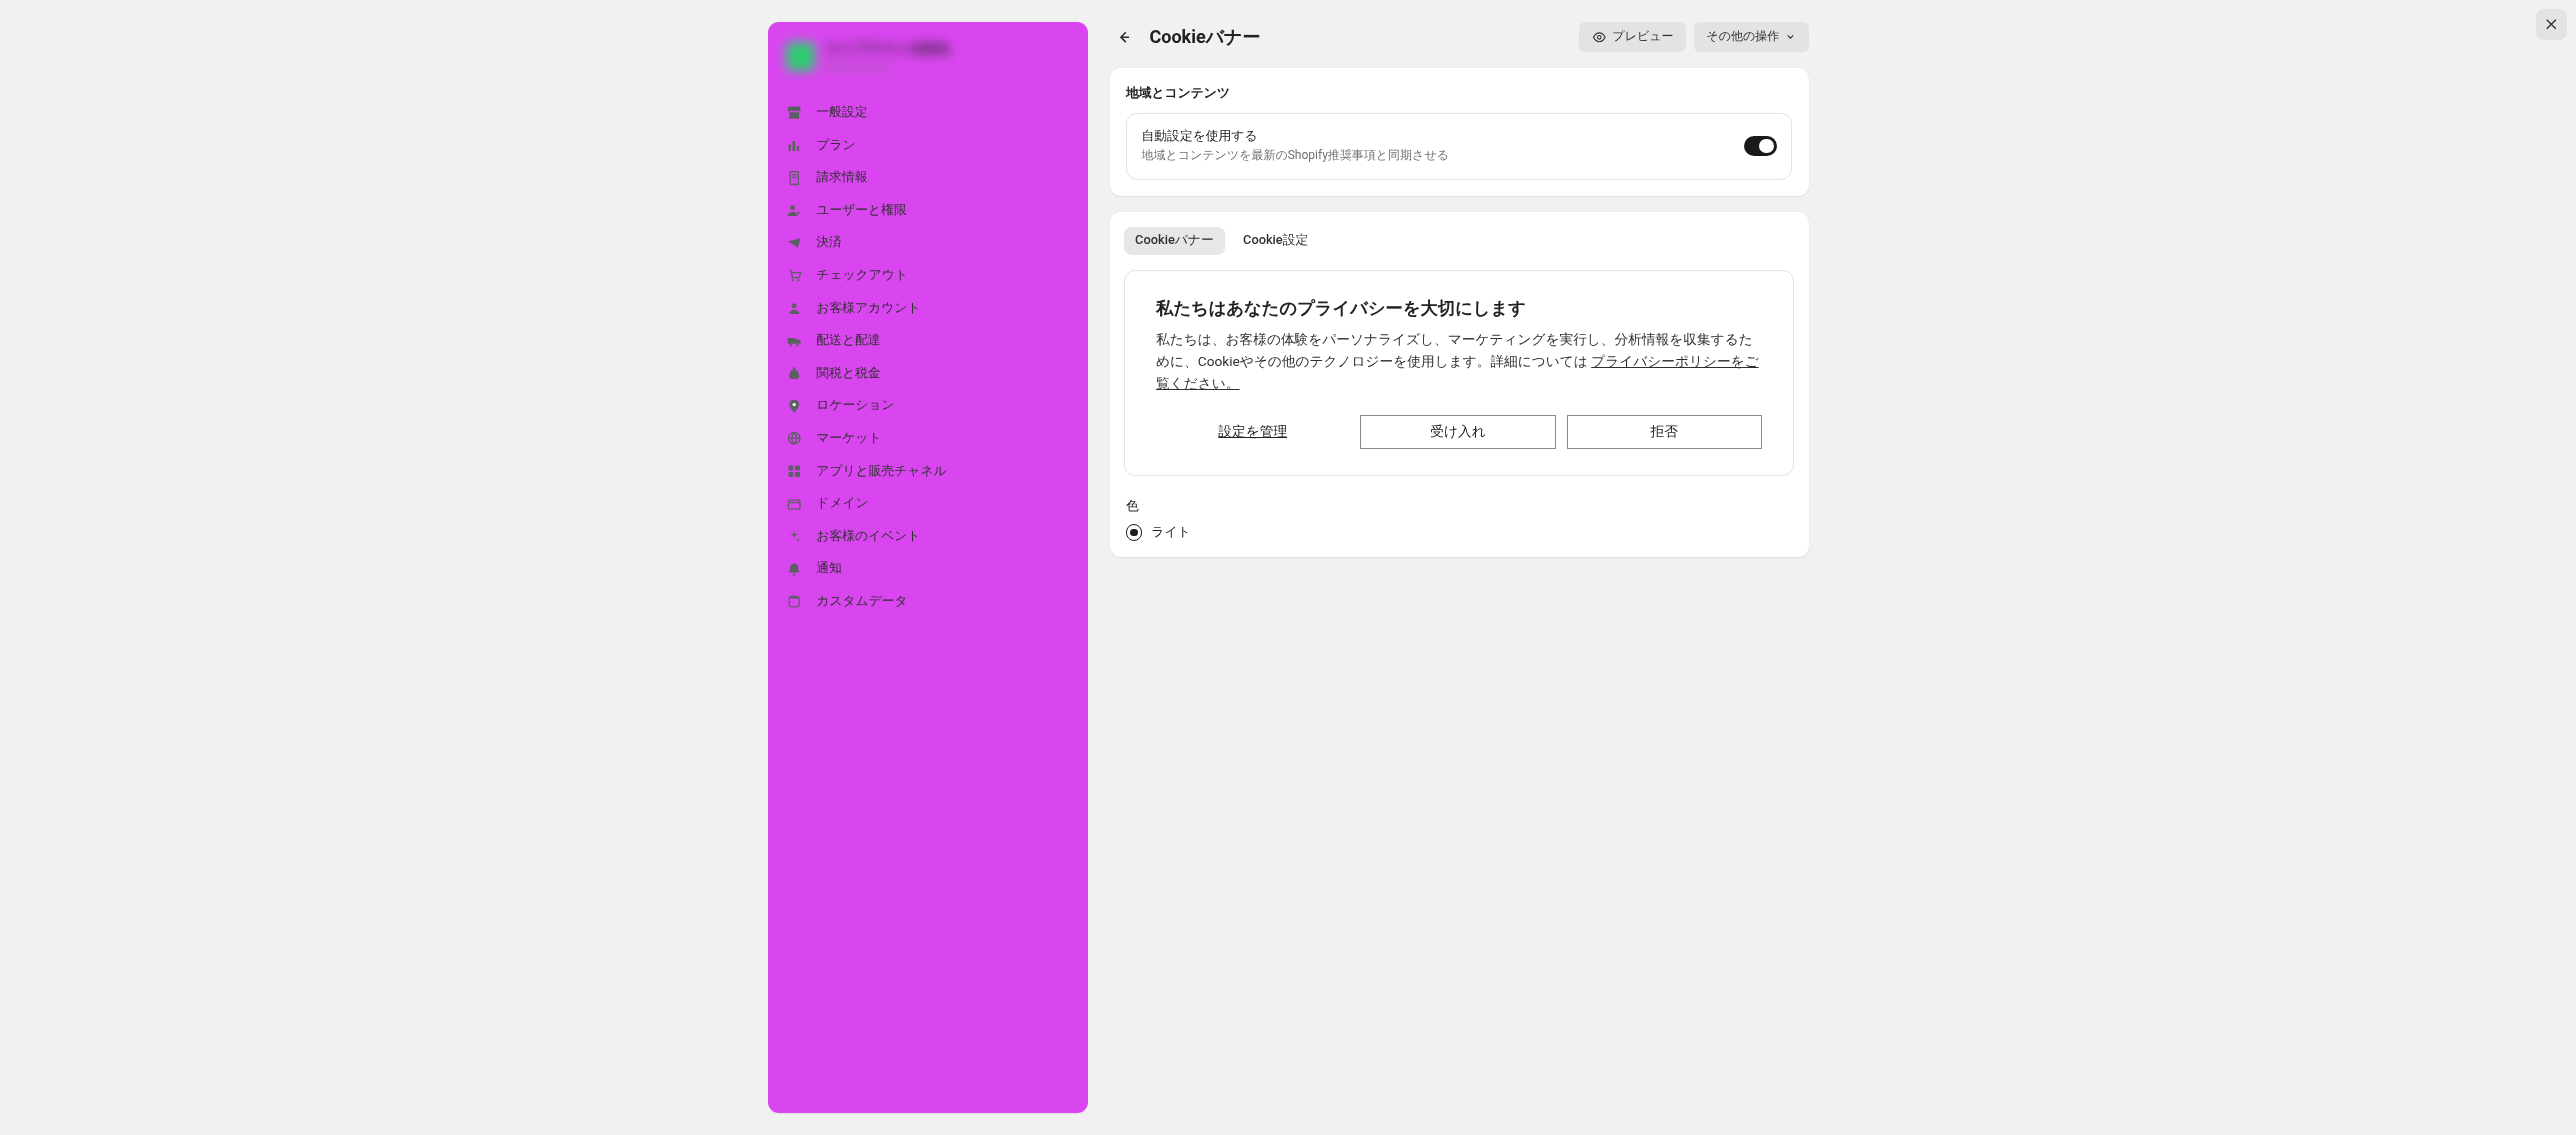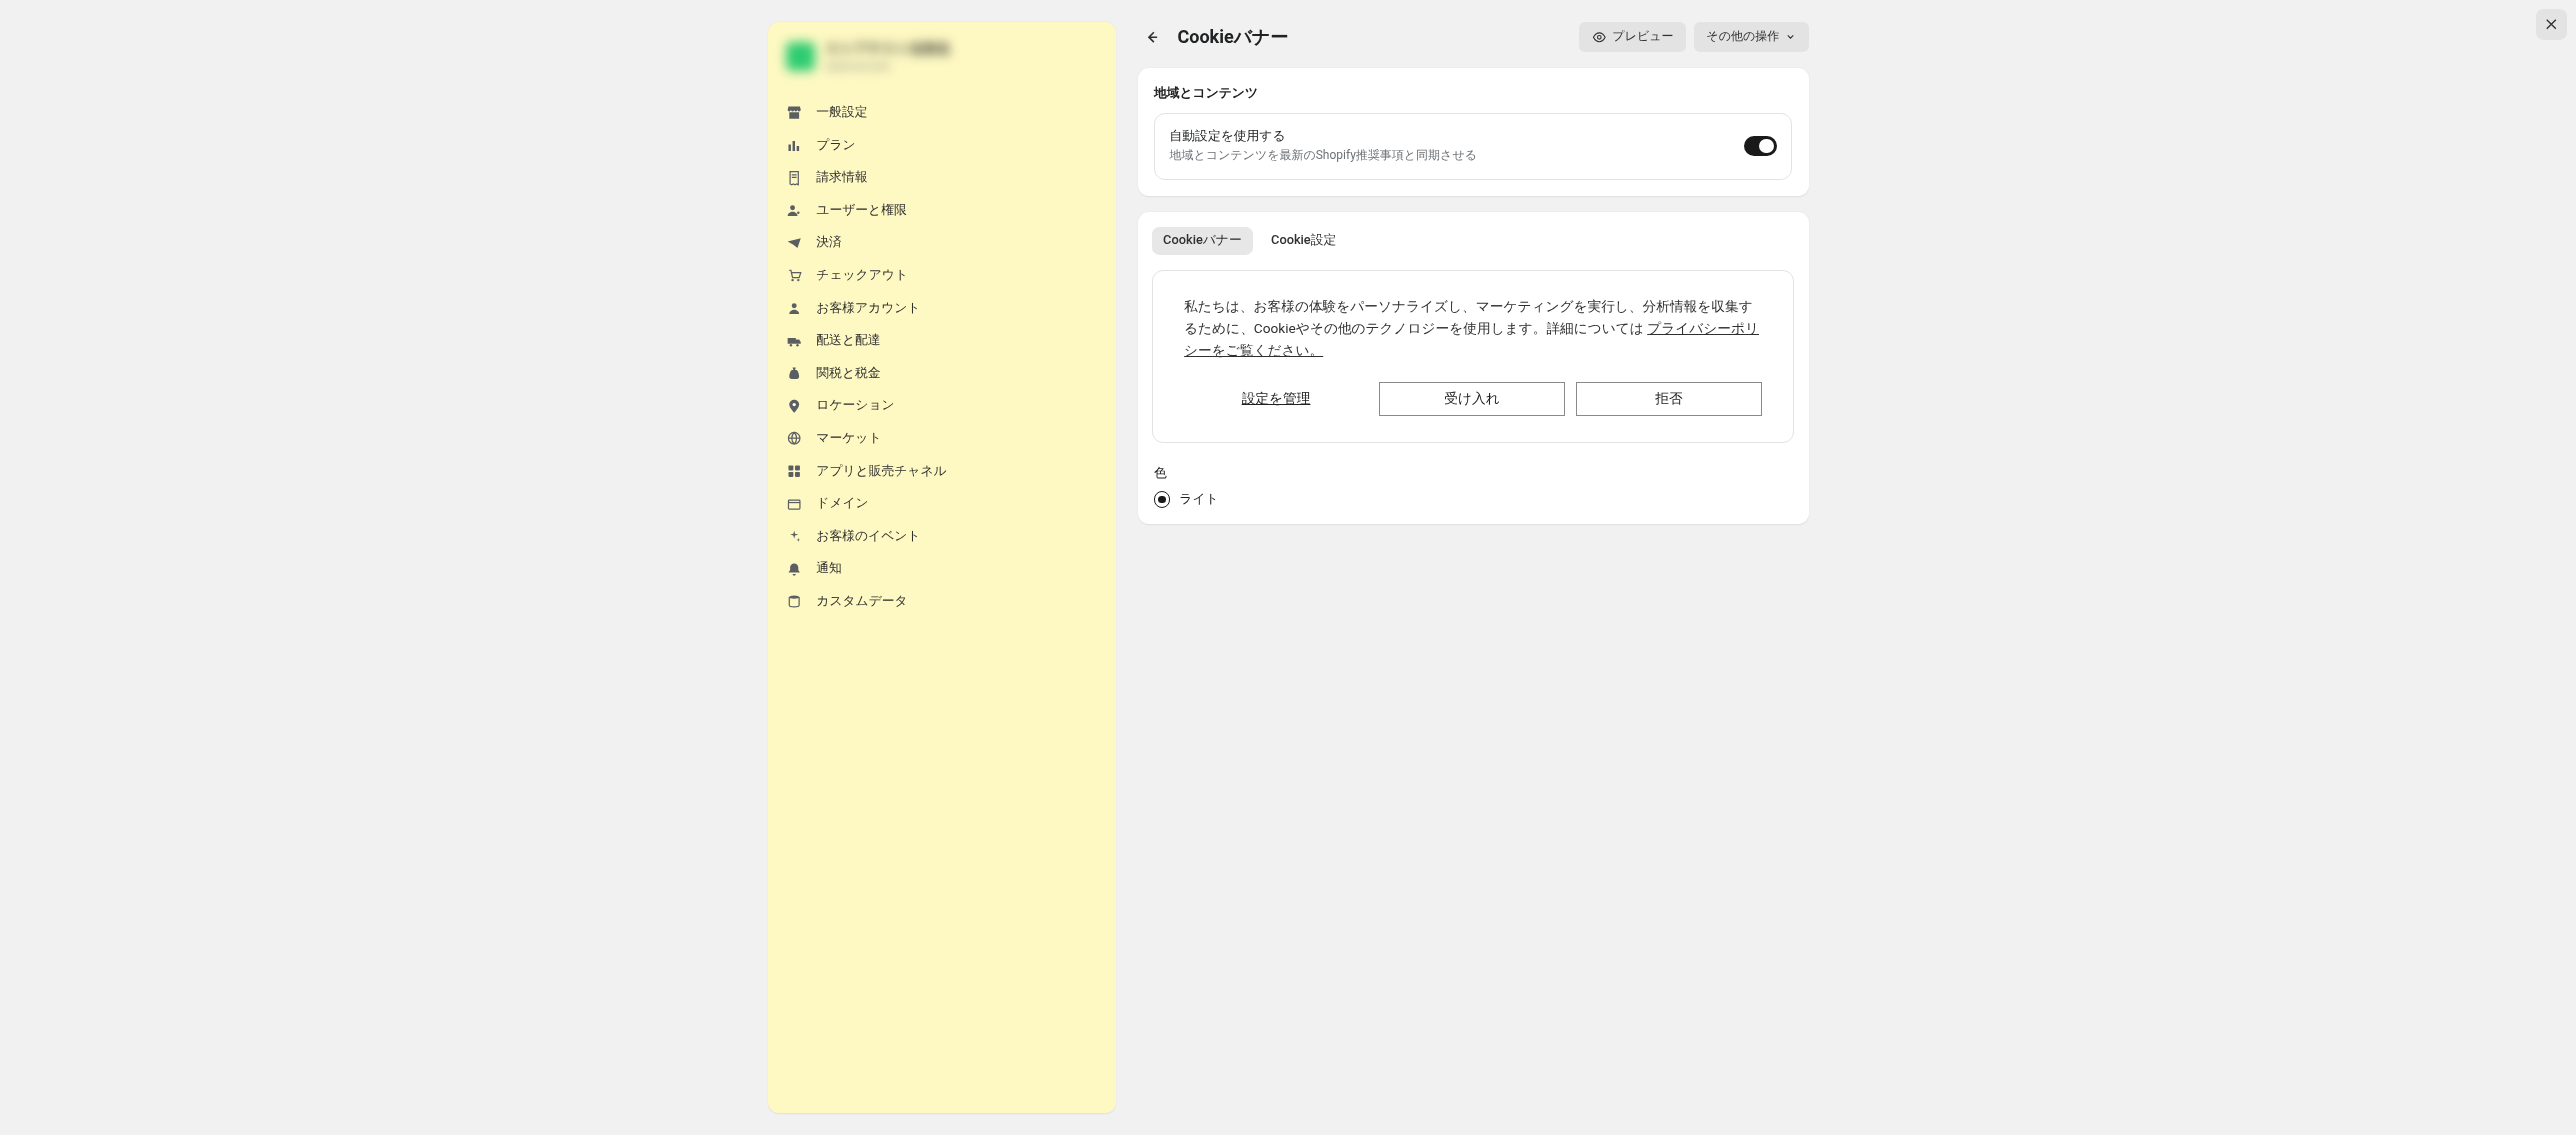--- a/index.html
+++ b/index.html
@@ -19,22 +19,22 @@
       padding: 22px 0;
       justify-content: center;
     }
     .content-wrapper {
       display: flex;
       gap: 22px;
       max-width: 1041px;
       width: 100%;
     }
     .sidebar {
-      width: 348px;
-      background: #fef9c3;
+      width: 320px;
+      background: #d946ef;
       border-radius: 11px;
       box-shadow: 0 0.9px 1.8px rgba(0,0,0,0.08);
       flex-shrink: 0;
     }
     .sidebar-header {
       padding: 18px;
       display: flex;
       align-items: center;
       gap: 11px;
       filter: blur(5.5px);
@@ -504,20 +504,21 @@
         </div>
       </div>
 
       <div class="card">
         <div class="tabs">
           <div class="tab active">Cookieバナー</div>
           <div class="tab">Cookie設定</div>
         </div>
         <div class="tab-content">
           <div class="preview-banner">
+            <div class="preview-title">私たちはあなたのプライバシーを大切にします</div>
             <div class="preview-desc">
               <span>私たちは、お客様の体験をパーソナライズし、マーケティングを実行し、分析情報を収集するために、Cookieやその他のテクノロジーを使用します。詳細については </span><span class="preview-link">プライバシーポリシーをご覧ください。</span>
             </div>
             <div class="preview-actions">
               <div class="preview-btn-text">設定を管理</div>
               <div class="preview-btn-outline">受け入れ</div>
               <div class="preview-btn-outline">拒否</div>
             </div>
           </div>
         </div>

